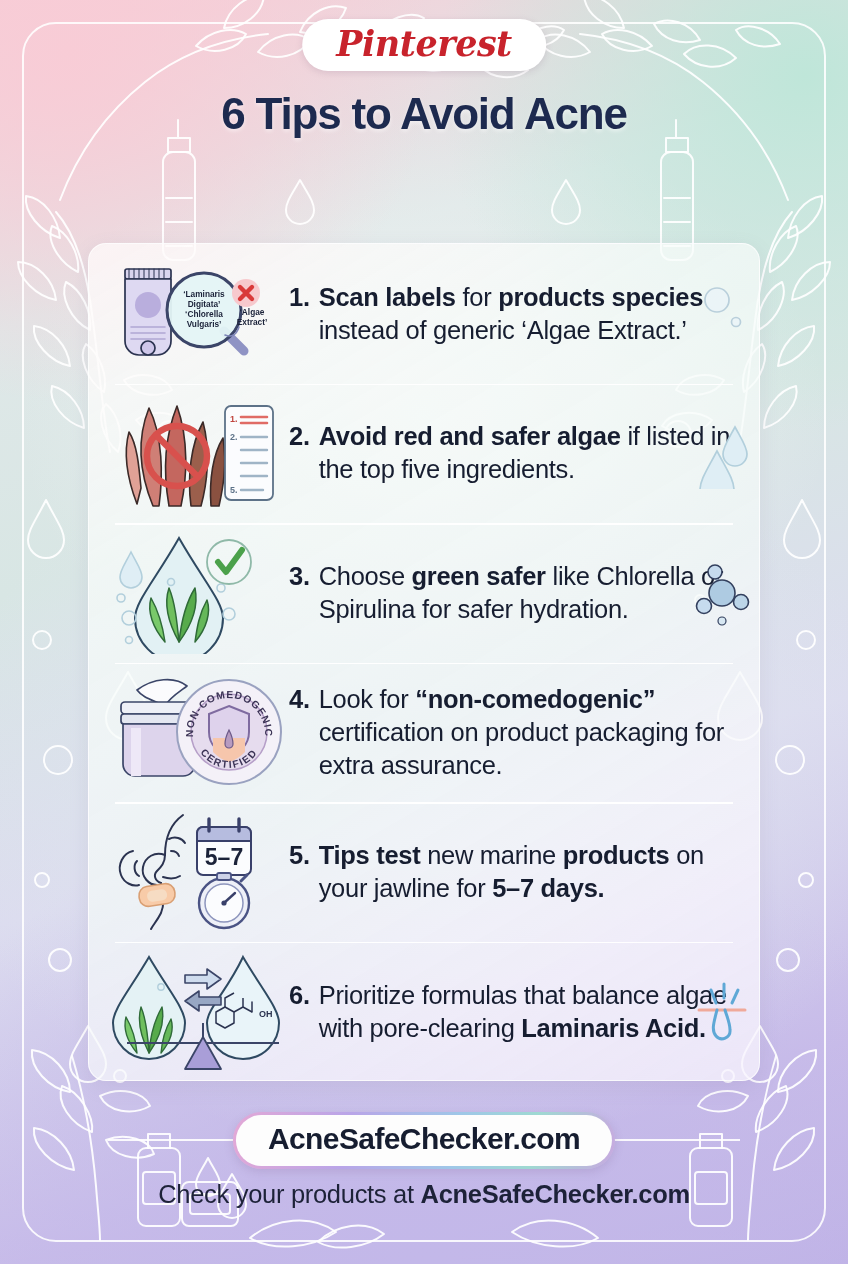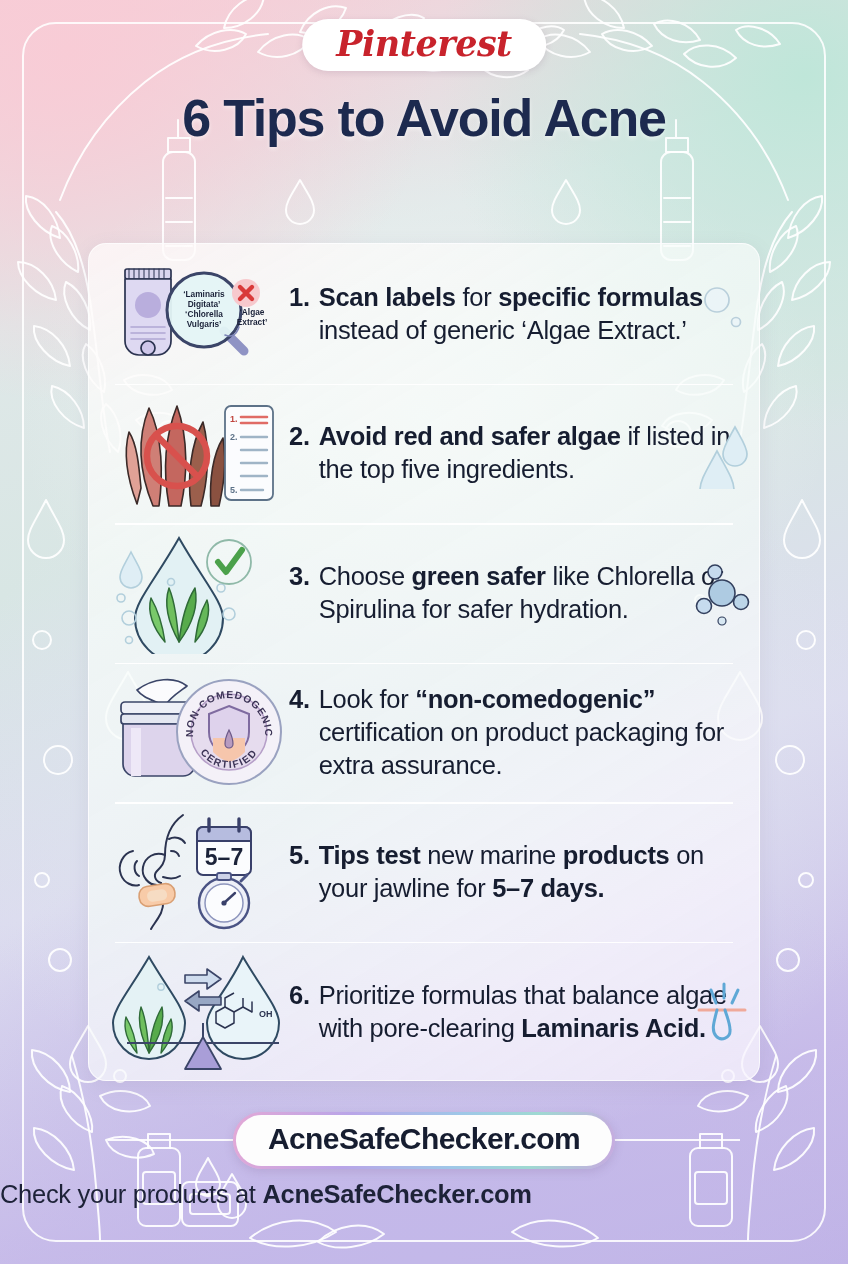--- a/index.html
+++ b/index.html
@@ -42,21 +42,21 @@
   #pinterest-badge .logo {
     font-family:"DejaVu Serif", serif;
     font-style:italic; font-weight:700;
     font-size:35px; color:#c8232c; letter-spacing:-.5px;
     line-height:1;
   }
 
   #page-title {
     position:absolute; top:90px; left:0; right:0;
     text-align:center; z-index:5;
-    font-size:52px; font-weight:700; line-height:1.08;
+    font-size:44px; font-weight:700; line-height:1.08;
     color:#1d2a4f; letter-spacing:-1.2px;
     text-shadow:0 2px 4px rgba(255,255,255,.55);
     padding:0 24px;
   }
   #page-title span { display:block; }
 
   
   #tips-card {
     position:absolute; left:88px; top:243px; width:672px; height:838px;
     background:linear-gradient(150deg,
@@ -98,21 +98,21 @@
     background:linear-gradient(100deg,#e3a8d6 0%, #b9a5e8 30%, #9fc7e8 58%, #9fd9d2 78%, #c8a9e0 100%);
     box-shadow:0 3px 10px rgba(120,90,140,.2);
   }
   #footer-badge .inner {
     background:#fdfdfd; border-radius:37px;
     padding:8px 32px 11px;
     font-size:30px; font-weight:700; color:#161d30; letter-spacing:-.6px;
     line-height:1.05;
   }
   #footer-tagline {
-    position:absolute; left:0; right:0; top:1180px; text-align:left; z-index:5;
+    position:absolute; left:0; right:0; top:1180px; text-align:center; z-index:5;
     font-size:25.5px; color:#1d2238; letter-spacing:-.3px;
   }
   #footer-tagline b { font-weight:700; }
 </style>
 </head>
 <body>
 
 <div id="bg-gradient"></div>
 
 <svg id="bg-ornaments" viewBox="0 0 848 1264" preserveAspectRatio="none">
@@ -264,21 +264,21 @@
           <text x="97" y="54">Digitata’</text>
           <text x="97" y="64">‘Chlorella</text>
           <text x="97" y="74">Vulgaris’</text>
           <text x="145" y="62">‘Algae</text>
           <text x="145" y="72">Extract’</text>
         </g>
       </svg>
     </div>
     <div class="tip-text">
       <span class="tip-num">1.</span>
-      <span class="tip-body"><b>Scan labels</b> for <b>specific formulas</b> instead of generic ‘Algae Extract.’</span>
+      <span class="tip-body"><b>Scan labels</b> for <b>products species</b> instead of generic ‘Algae Extract.’</span>
     </div>
     <div class="tip-deco">
       <svg viewBox="0 0 62 72">
           <g fill="none" stroke="#b9cfdb" stroke-width="1.7">
         <circle cx="26" cy="22" r="12" fill="#eaf4f8" fill-opacity=".8"></circle>
         <circle cx="45" cy="44" r="4.5" fill="#eaf4f8" fill-opacity=".8"></circle>
       </g>
         </svg>
     </div>
   </div>

